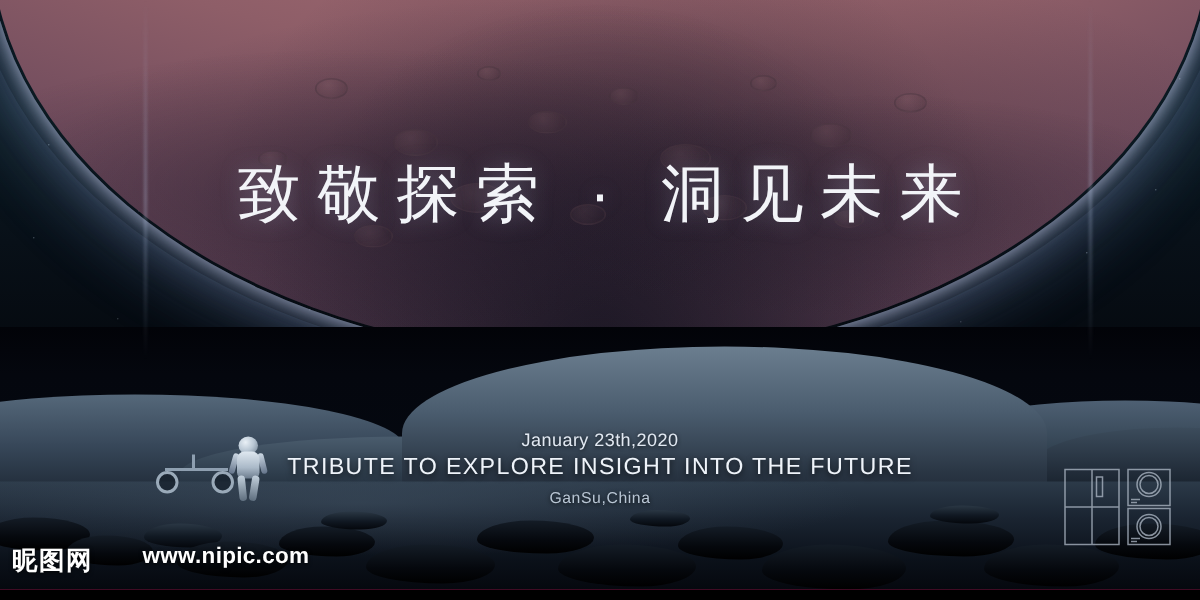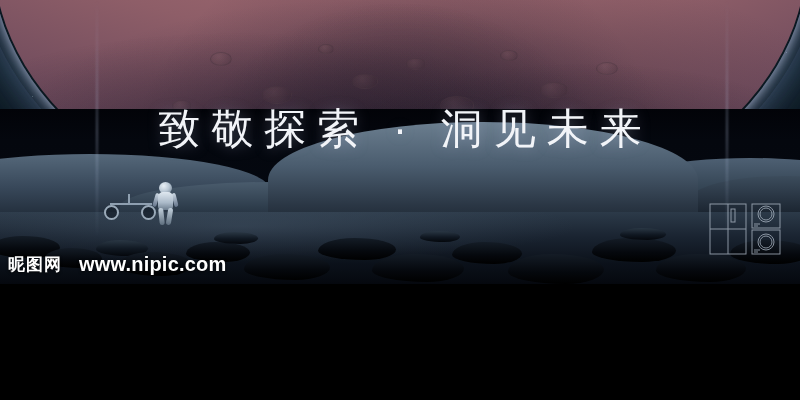--- a/index.html
+++ b/index.html
@@ -6,21 +6,21 @@
   * { margin:0; padding:0; box-sizing:border-box; }
   html,body { background:#000; }
   body {
     width:800px; height:400px;
     font-family:"Liberation Sans","DejaVu Sans",sans-serif;
     overflow:hidden;
   }
 
   .poster {
     position:relative;
-    width:800px; height:284px;
+    width:800px; height:393px;
     overflow:hidden;
     background:#be185d;
   }
 
   
   .sky {
     position:absolute; left:0; top:0; width:800px; height:260px;
     background:
       radial-gradient(ellipse 520px 210px at 50% -40px, rgba(60,90,100,0.22) 0%, rgba(10,22,30,0.0) 72%),
       linear-gradient(180deg,#0a1620 0%, #0b1a22 28%, #081018 62%, #04070c 100%);
@@ -194,25 +194,25 @@
     color:#b9c6d4; font-size:10.5px; letter-spacing:.4px; line-height:18px;
     text-shadow:0 1px 3px rgba(0,0,0,.7);
   }
 
   
   .hud { position:absolute; right:18px; bottom:28px; width:74px; height:54px; z-index:5; opacity:.85; }
 
   
   .watermark {
     position:absolute; left:8px; bottom:8px; z-index:7;
-    display:flex; align-items:flex-start; gap:17px;
+    display:flex; align-items:flex-start; gap:5px;
     text-shadow:0 1px 3px rgba(0,0,0,.85);
   }
   .watermark .wm-cn { color:#ffffff; font-size:17px; font-weight:bold; letter-spacing:1px; }
-  .watermark .wm-url{ color:#ffffff; font-size:20px; font-weight:bold; letter-spacing:.2px; }
+  .watermark .wm-url{ color:#ffffff; font-size:15px; font-weight:bold; letter-spacing:.2px;margin-left:28px; }
 
   
   .idline {
     position:absolute; right:14px; bottom:6px; z-index:7;
     color:#cfd9e4; font-size:9.5px; letter-spacing:.2px;
     text-shadow:0 1px 2px rgba(0,0,0,.9);
   }
 
   
   .streak {
@@ -316,20 +316,25 @@
     <div class="astro">
       <span class="armL"></span>
         <span class="armR"></span>
       <span class="helm"></span>
         <span class="torso"></span>
       <span class="legL"></span>
         <span class="legR"></span>
     </div>
   </div>
 
+  <div class="caption">
+    <div class="date">January  23th,2020</div>
+    <div class="tagline">TRIBUTE TO EXPLORE INSIGHT INTO THE FUTURE</div>
+    <div class="place">GanSu,China</div>
+  </div>
 
   <div class="hud">
     <svg width="74" height="54" viewBox="0 0 74 54" fill="none">
       <g stroke="#aeb9c6" stroke-width="1" opacity="0.9" fill="none">
         <rect x="2" y="2" width="36" height="50"></rect>
         <line x1="20" y1="2" x2="20" y2="52"></line>
         <line x1="2" y1="27" x2="38" y2="27"></line>
         <rect x="23" y="7" width="4" height="13"></rect>
         <rect x="44" y="2" width="28" height="24"></rect>
         <circle cx="58" cy="12" r="8"></circle>

